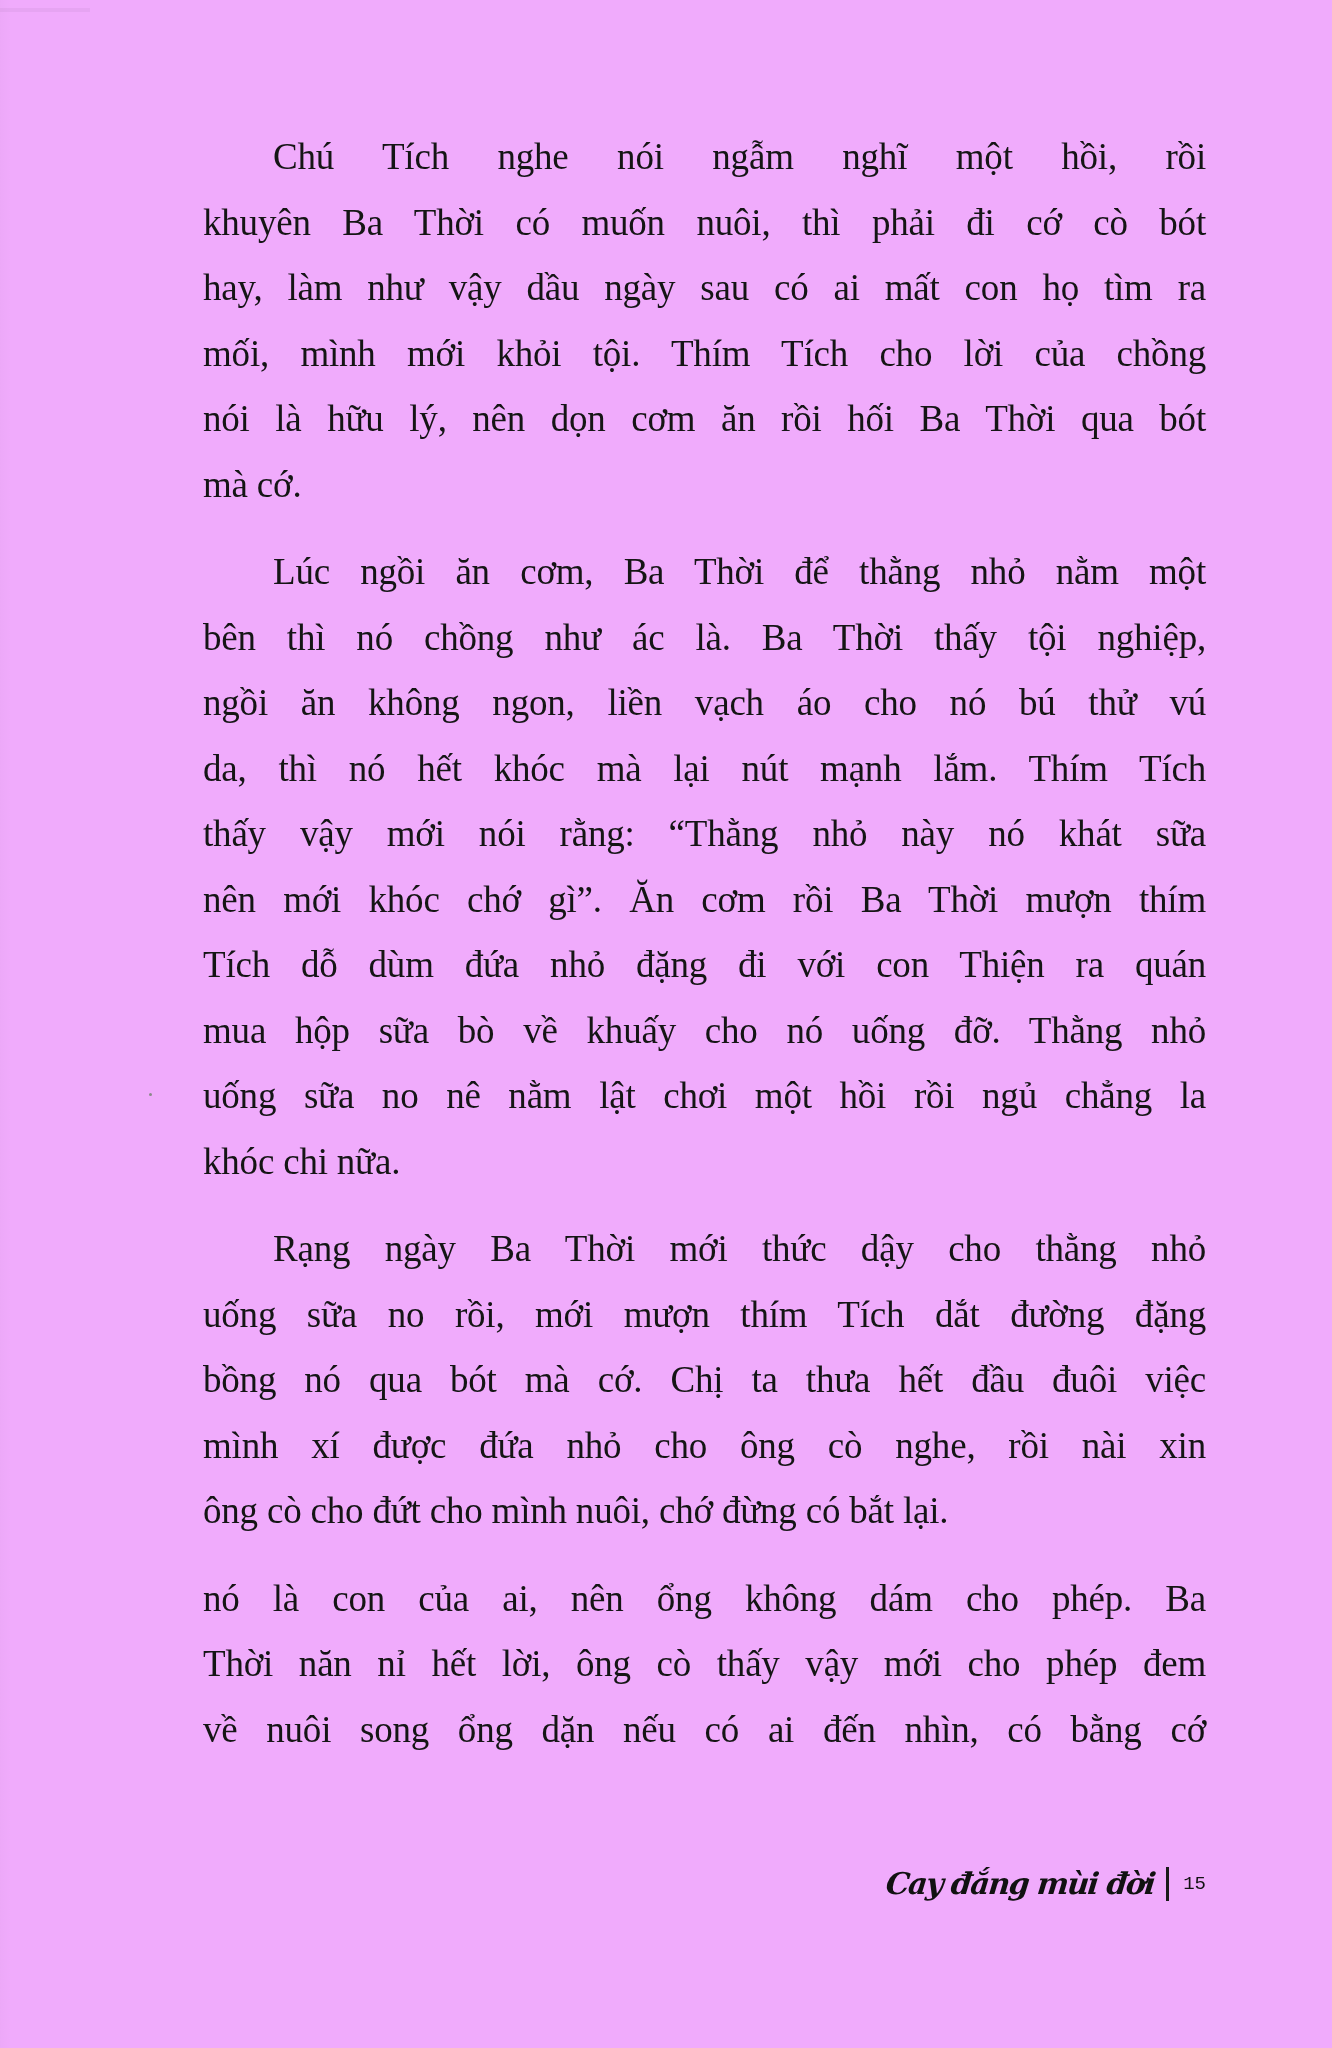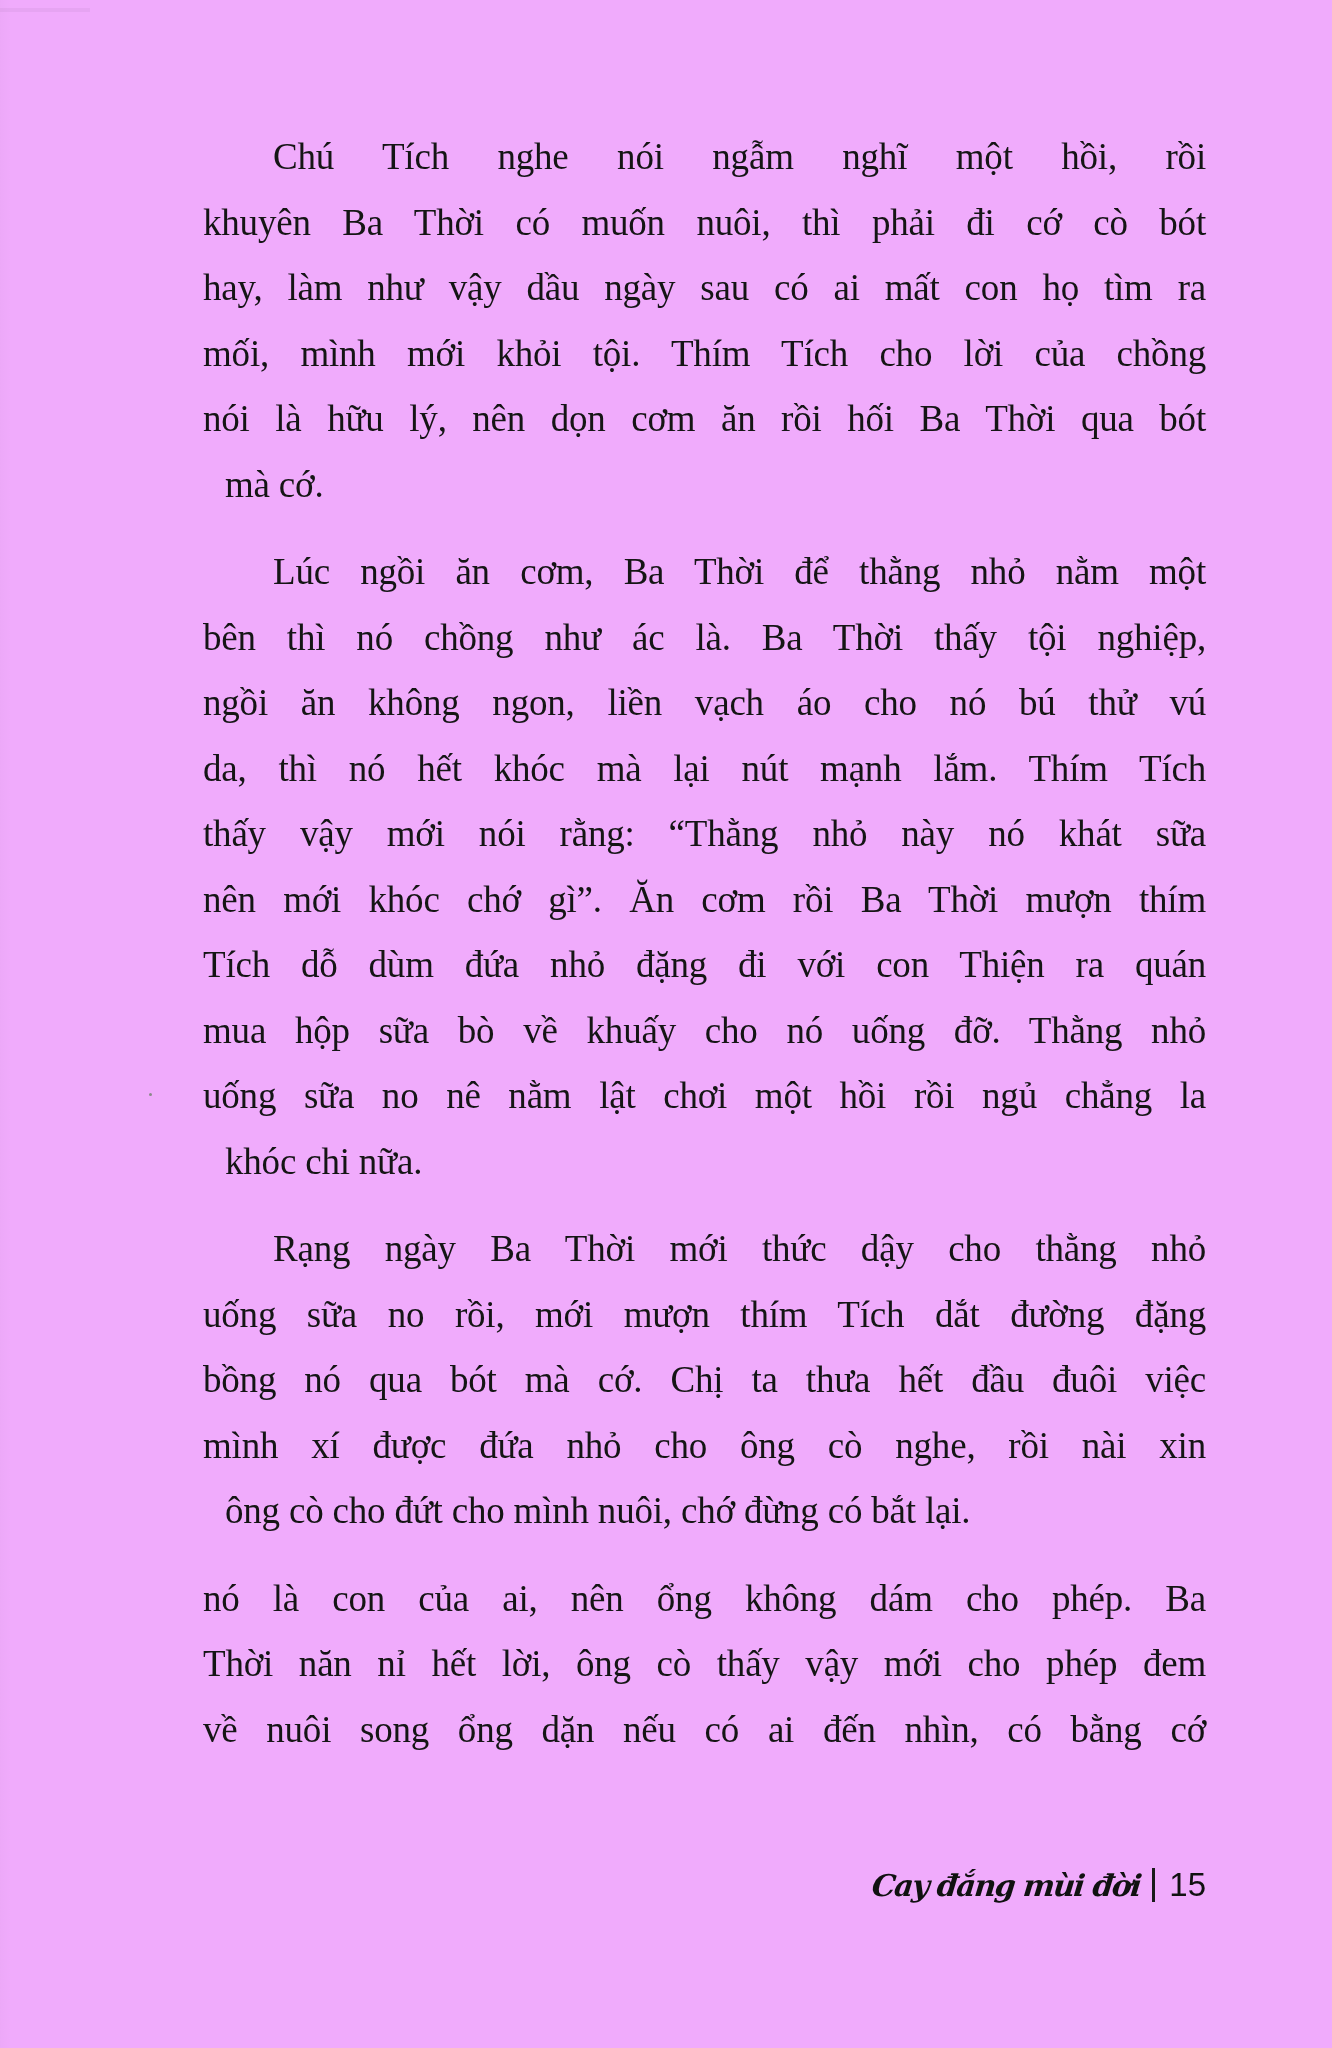--- a/index.html
+++ b/index.html
@@ -47,21 +47,21 @@
     hyphens: none;
   }
   .line {
     display: block;
     white-space: nowrap;
     text-align: justify;
     text-align-last: justify;
     height: 65.5px;
   }
   .line.indent { padding-left: 70px; }
-  .line.last { text-align-last: left; margin-left: 22px; }
+  .line.last { text-align-last: left; }
   .margin-dot {
     position: absolute;
     left: 149px;
     top: 1093px;
     width: 3px;
     height: 3px;
     border-radius: 50%;
     background: #8a8a8a;
   }
   .footer {
@@ -81,22 +81,22 @@
     transform: skewX(-6deg);
   }
   .footer-sep {
     display: inline-block;
     width: 3px;
     height: 34px;
     background: #1a1a1a;
     margin: 0 14px 0 12px;
   }
   .footer-page {
-    font-family: Liberation Sans, sans-serif;
-    font-size: 33px;
+    font-family: Liberation Mono, monospace;
+    font-size: 19px;
     font-weight: normal;
   }
   .corner-smudge {
     position: absolute;
     left: 0; top: 8px;
     width: 90px; height: 4px;
     background: rgba(0,0,0,0.04);
   }
 </style>
 </head>

